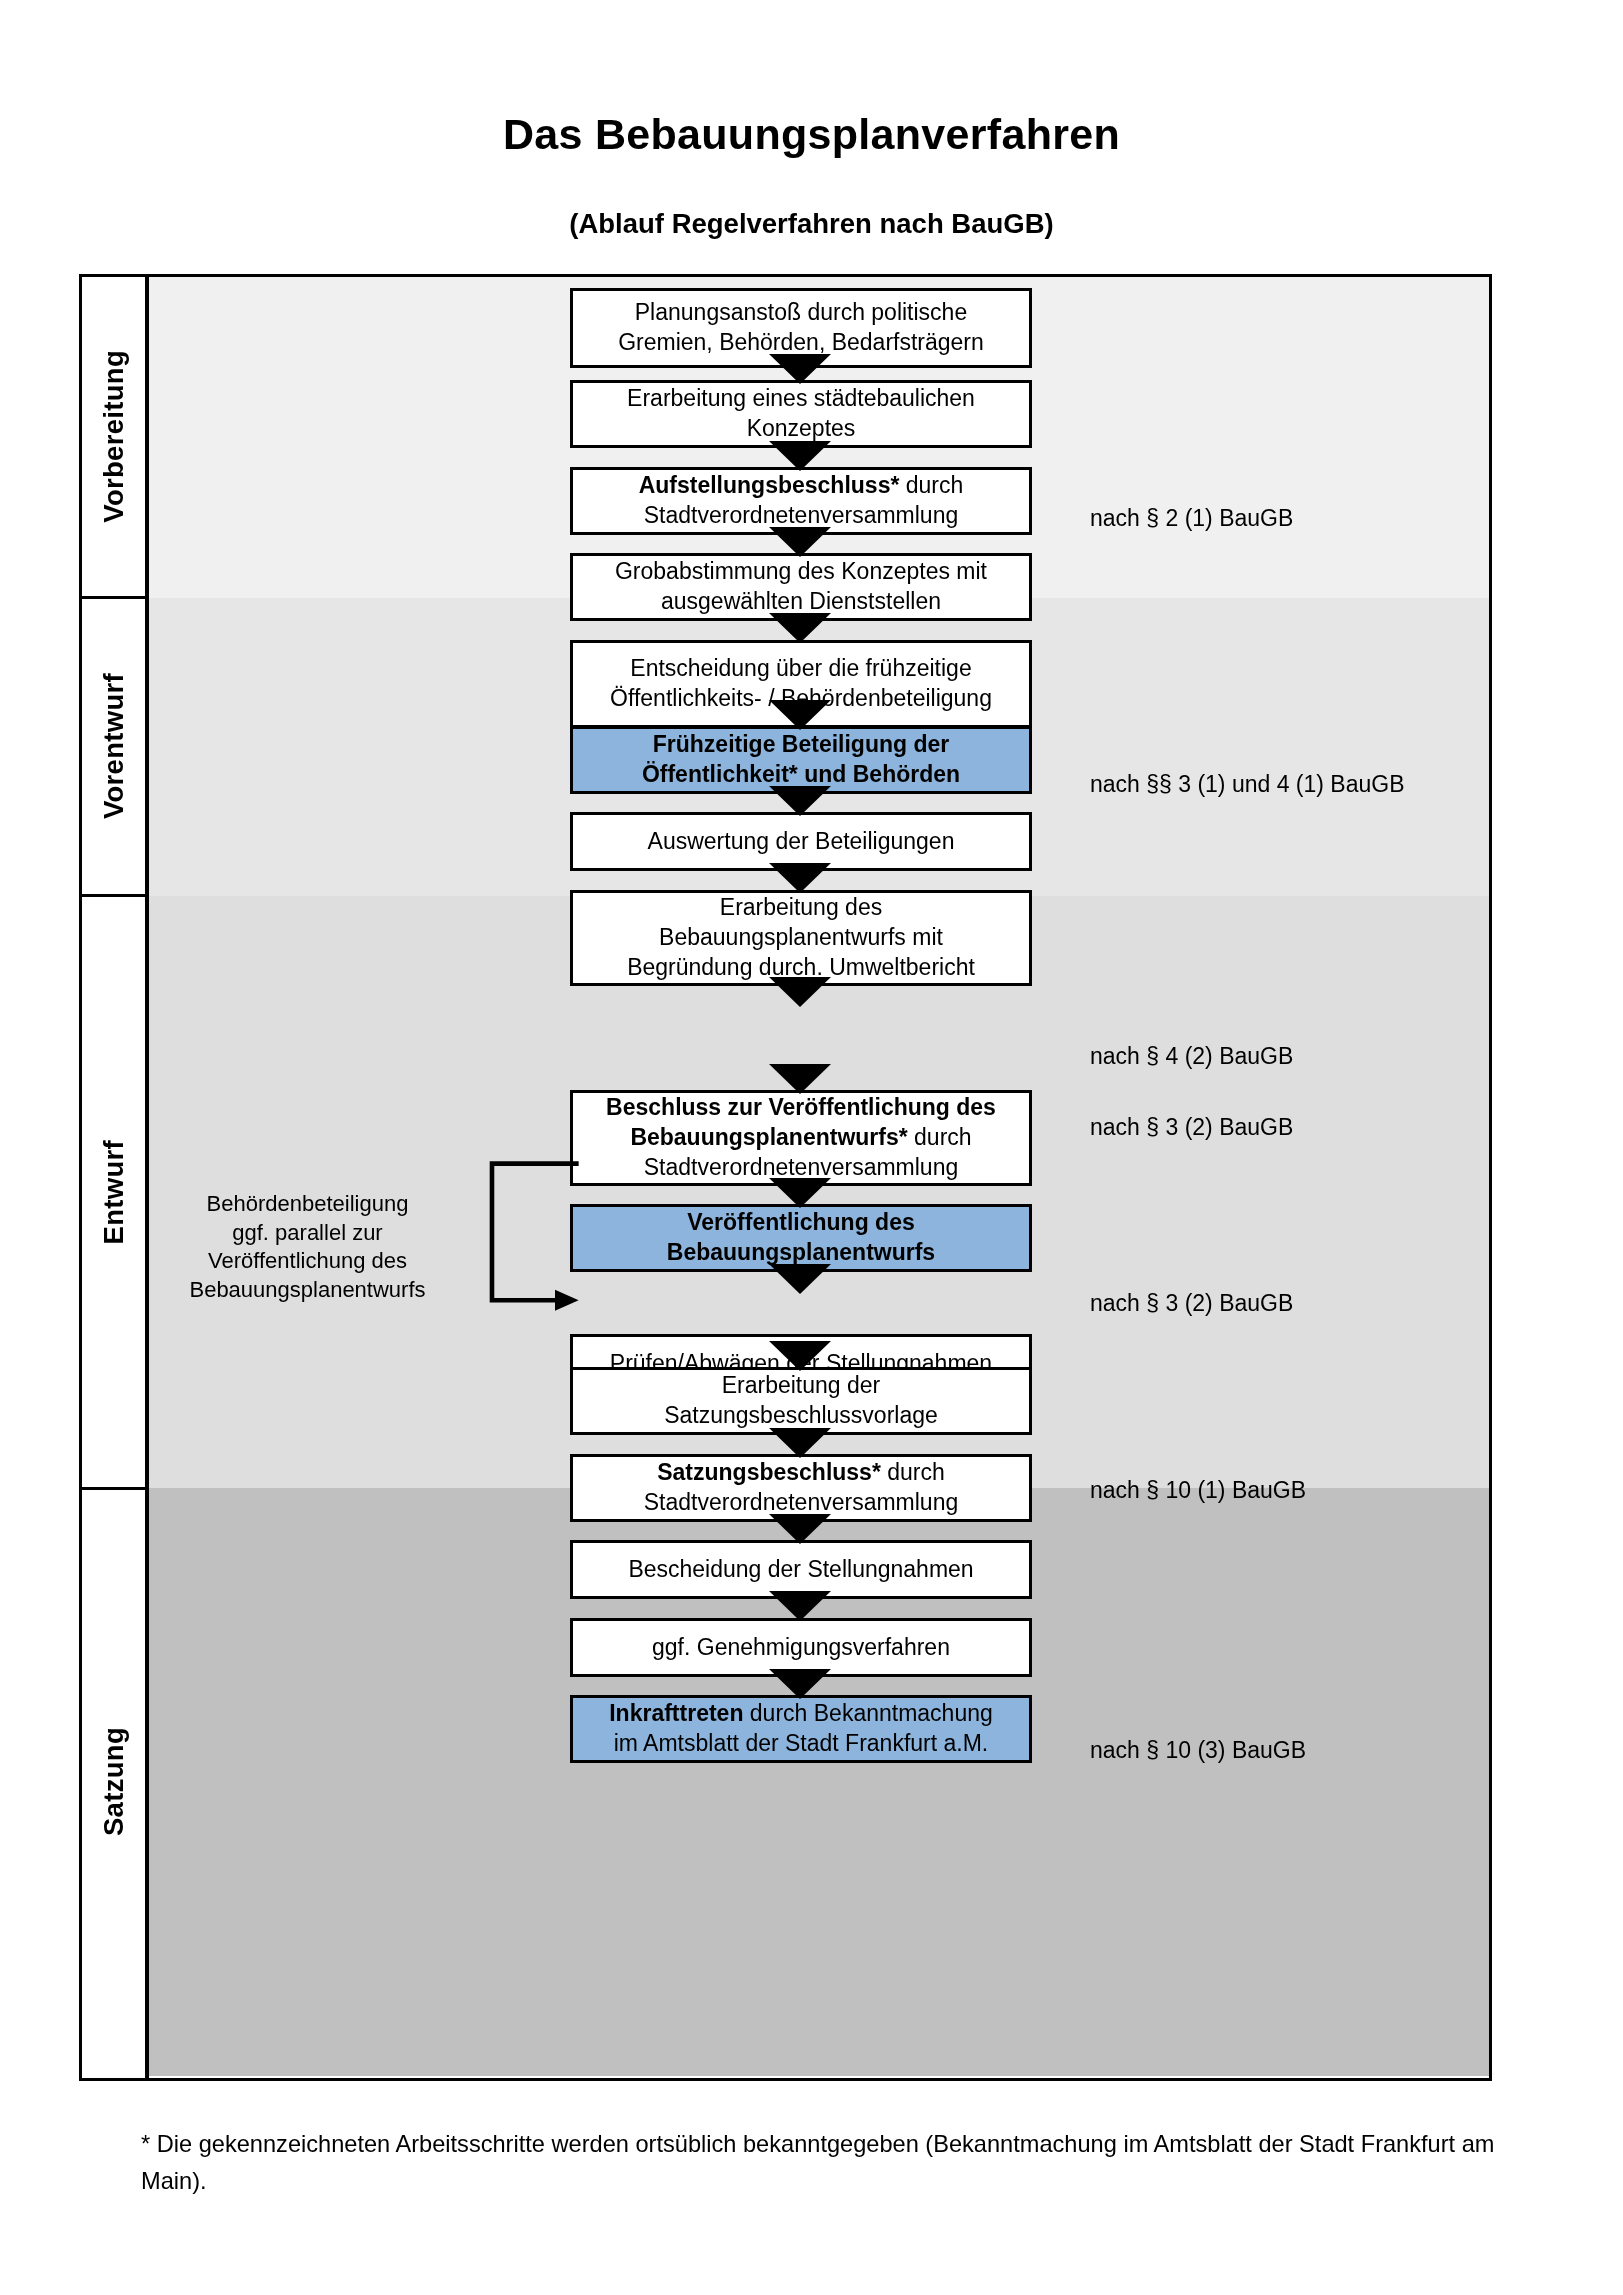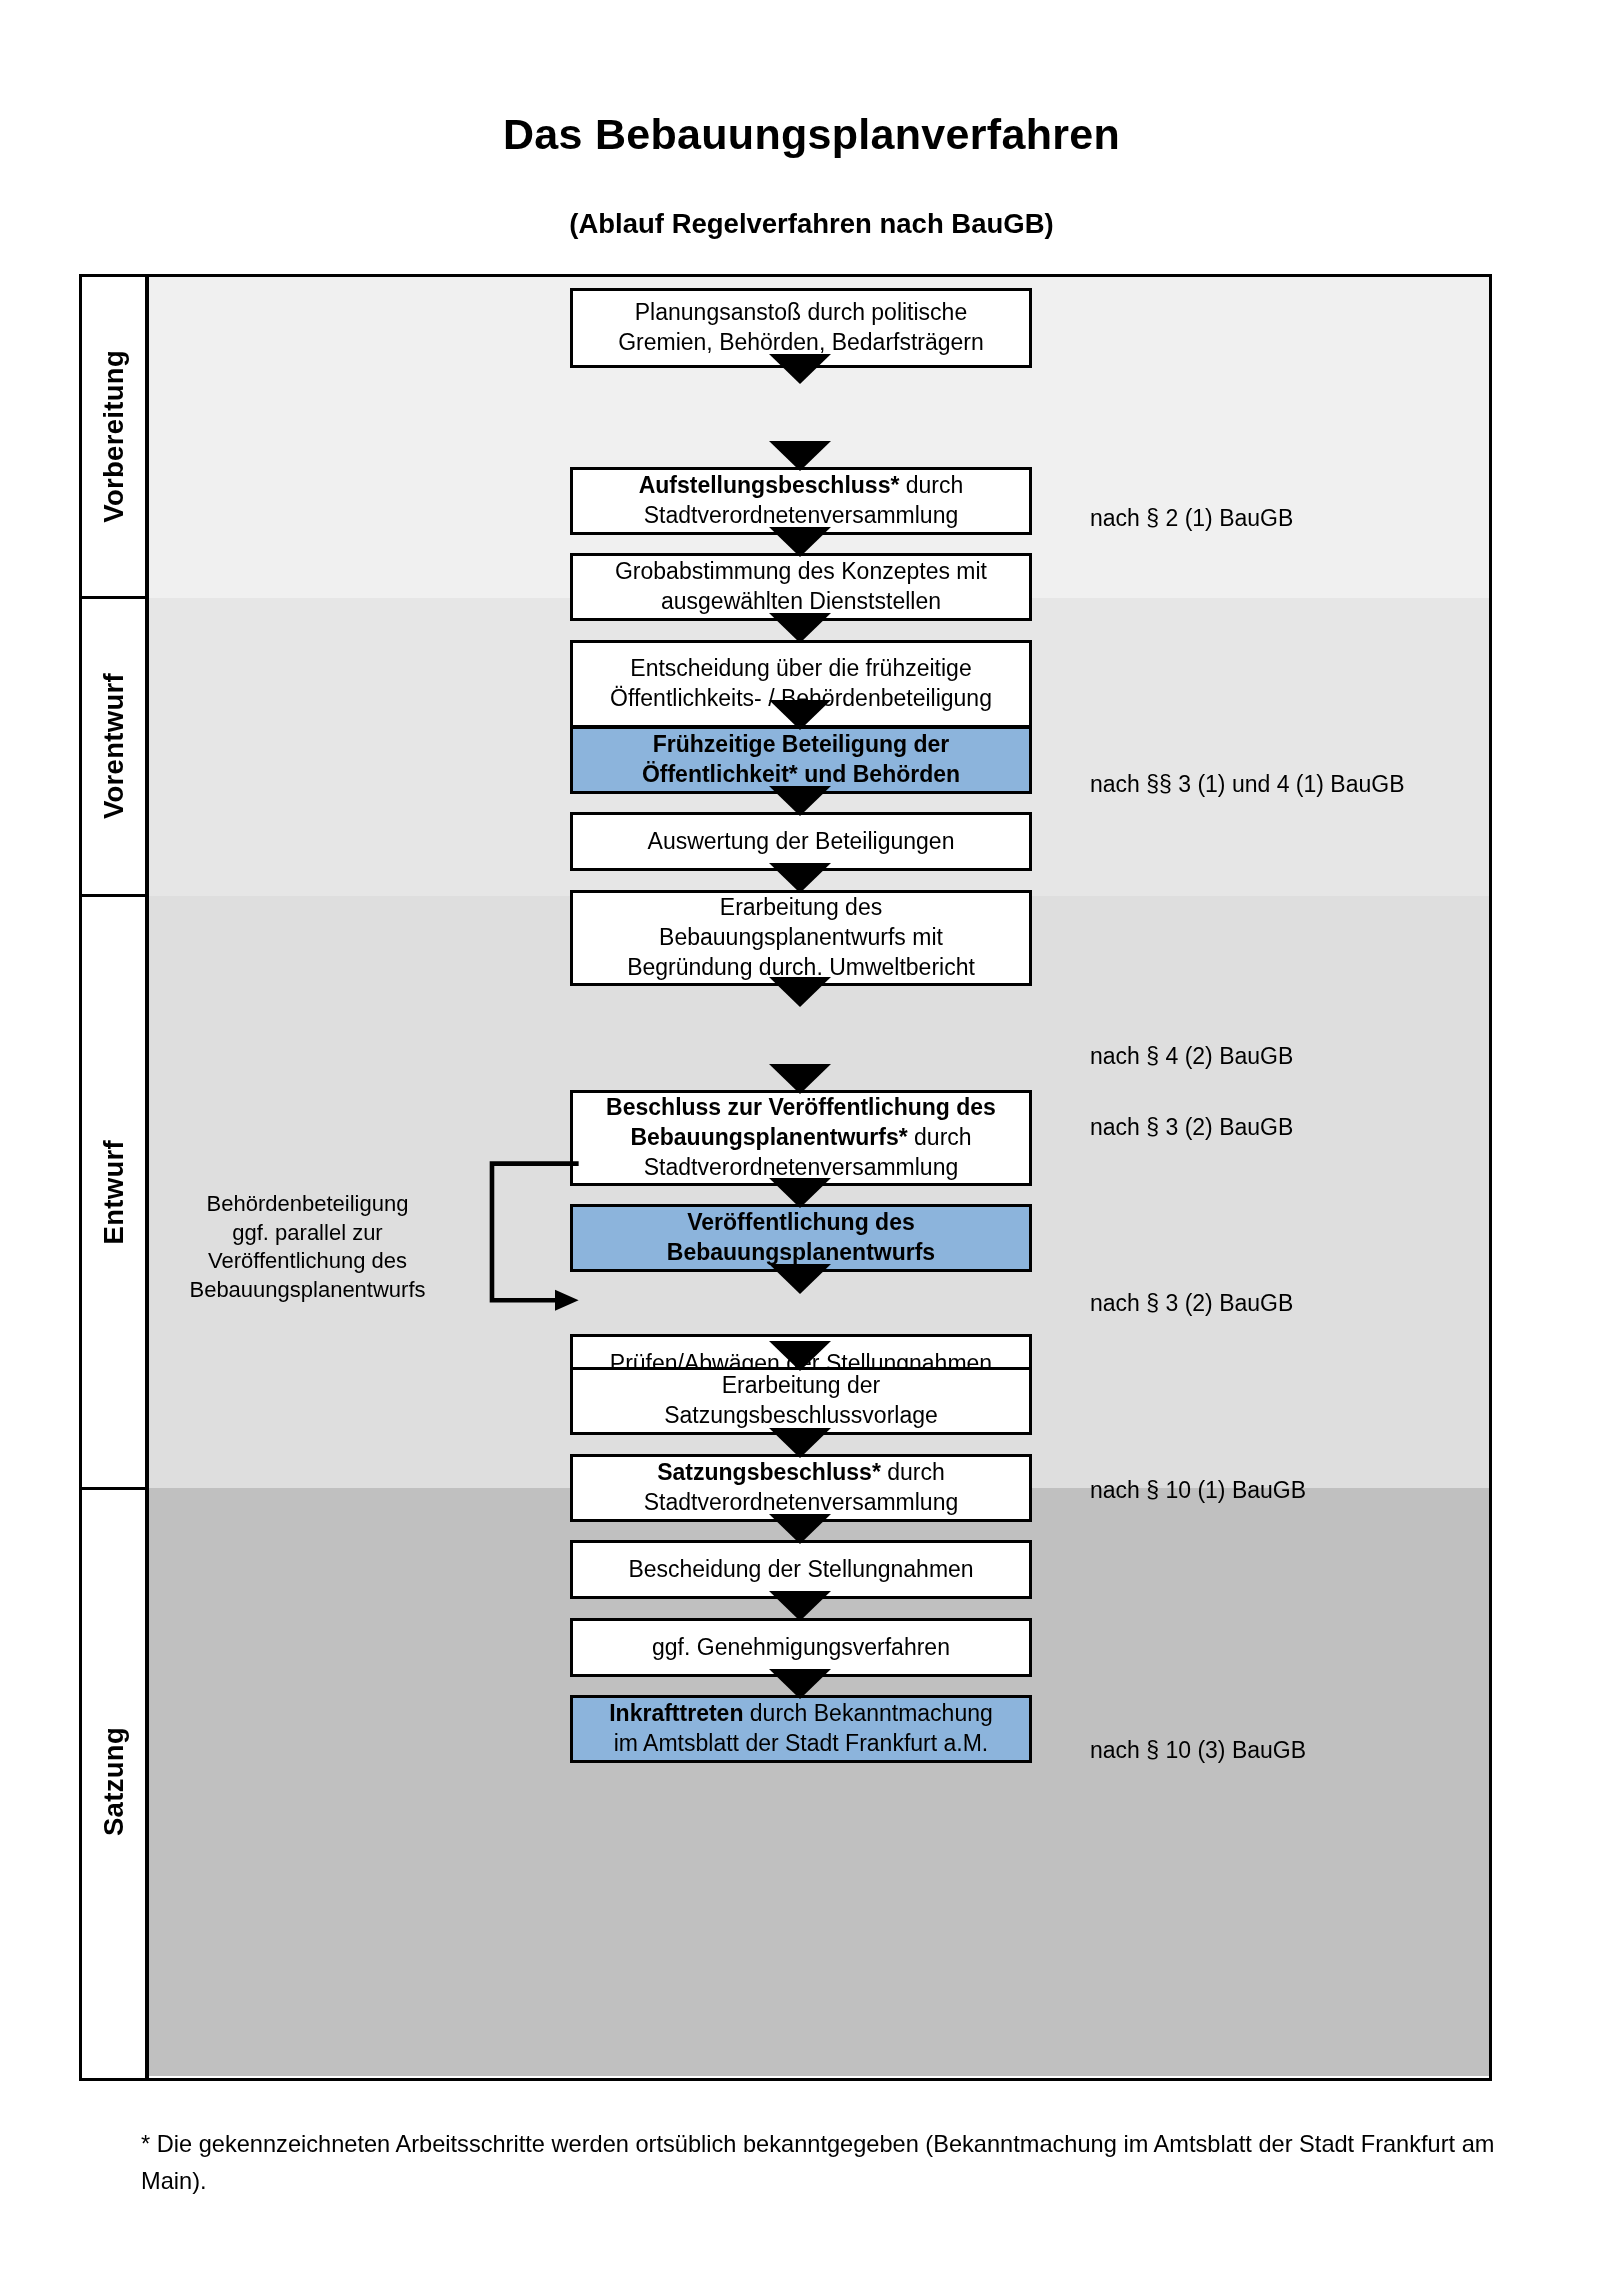--- a/index.html
+++ b/index.html
@@ -149,20 +149,26 @@
     </div>
 
     <div class="node" style="left:488px;top:11px;height:80px;">
       <div>
         <span>Planungsanstoß durch politische</span><br>
         <span>Gremien, Behörden, Bedarfsträgern</span>
       </div>
     </div>
     <div class="arrow" style="left:687px;top:77px;"></div>
 
+    <div class="node" style="left:488px;top:103px;height:68px;">
+      <div>
+        <span>Erarbeitung eines städtebaulichen</span><br>
+        <span>Konzeptes</span>
+      </div>
+    </div>
     <div class="arrow" style="left:687px;top:164px;"></div>
 
     <div class="node" style="left:488px;top:190px;height:68px;">
       <div>
         <b>Aufstellungsbeschluss*</b><span> durch</span><br>
         <span>Stadtverordnetenversammlung</span>
       </div>
     </div>
     <div class="arrow" style="left:687px;top:250px;"></div>
 

